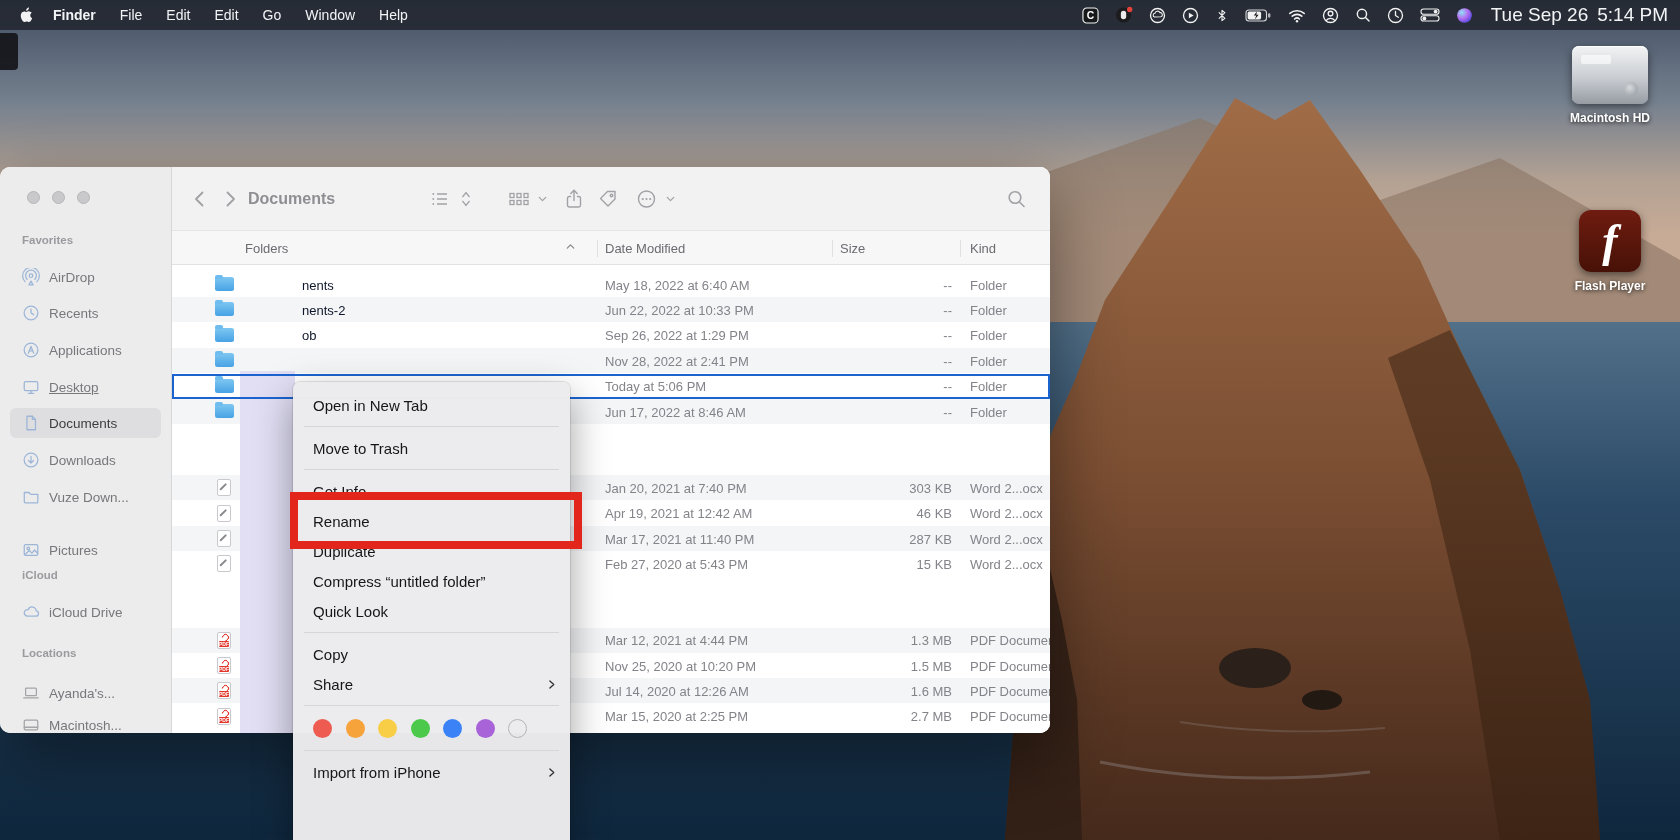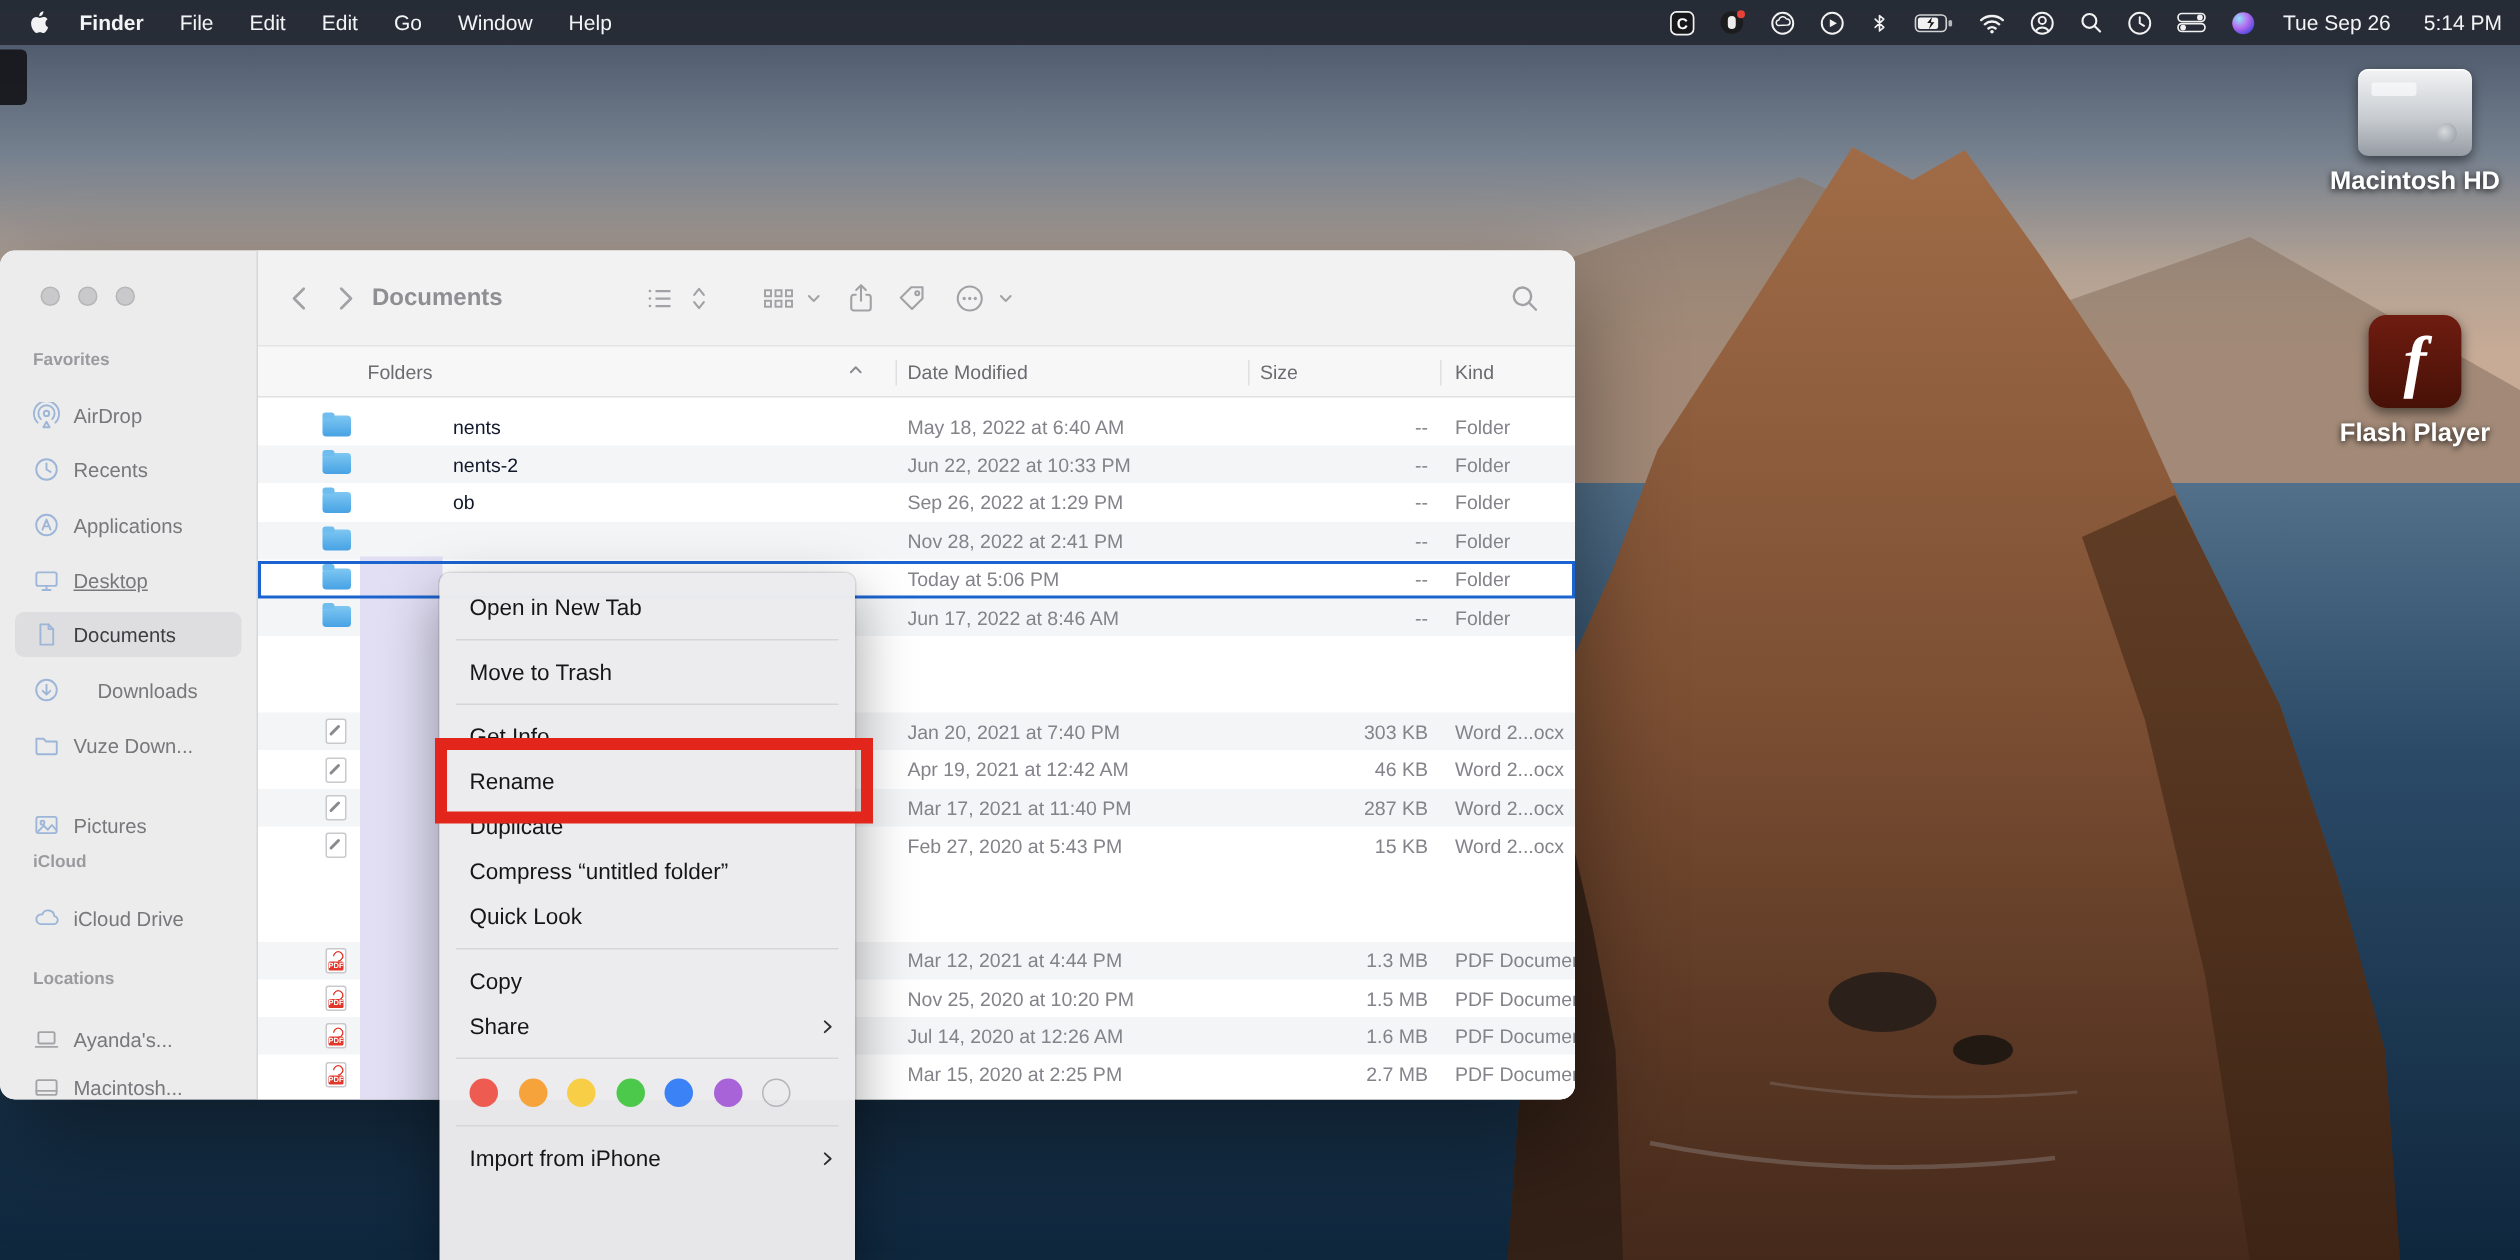--- a/index.html
+++ b/index.html
@@ -11,25 +11,25 @@
   
   .menubar{position:absolute;top:0;left:0;right:0;height:30px;z-index:50;
     background:rgba(36,40,49,.9);display:flex;align-items:center;color:#f3f4f6;font-size:14px;}
   .mb-left{display:flex;align-items:center;}
   .mb-apple{padding:0 14px 0 18px;display:flex;align-items:center;}
   .mb-item{padding:0 12px;line-height:30px;}
   .mb-item.app{font-weight:700;padding:0 12px 0 6px;}
   .mb-right{margin-left:auto;display:flex;align-items:center;gap:16px;padding-right:12px;}
   .st-ic{display:flex;align-items:center;height:30px;}
   .st-ic svg{display:block;}
-  .mb-clock{display:flex;gap:22px;font-size:14px;padding-left:2px;}
+  .mb-clock{display:flex;gap:9px;font-size:19px;padding-left:2px;}
 
   
   .dicon{position:absolute;z-index:2;display:flex;flex-direction:column;align-items:center;width:130px;}
-  .dlabel{margin-top:7px;color:#fff;font-size:17px;font-weight:700;text-align:center;
+  .dlabel{margin-top:7px;color:#fff;font-size:12px;font-weight:700;text-align:center;
     text-shadow:0 1px 4px rgba(0,0,0,.85);}
   .hd-art{width:76px;height:58px;border-radius:7px;position:relative;
     background:linear-gradient(180deg,#f2f3f4,#c9cdd2 55%,#969ca3);
     box-shadow:inset 0 1px 0 #fff,0 3px 8px rgba(0,0,0,.5);}
   .hd-art::before{content:"";position:absolute;left:9px;top:9px;width:30px;height:9px;
     background:rgba(255,255,255,.6);border-radius:2px;}
   .hd-art::after{content:"";position:absolute;right:10px;bottom:8px;width:14px;height:14px;
     border-radius:50%;background:radial-gradient(circle at 40% 40%,#d7dadd,#8d949b);}
   .flash-art{width:62px;height:62px;border-radius:12px;display:flex;align-items:center;justify-content:center;
     background:linear-gradient(180deg,#6f1c10,#471107);box-shadow:0 3px 8px rgba(0,0,0,.5);
@@ -308,21 +308,21 @@
           </div>
           <div class="side-item selected" style="top: 241px;">
             <span class="s-ic">
               <svg width="18" height="18" viewBox="0 0 20 20" fill="none" stroke="currentColor" stroke-width="1.4" stroke-linecap="round" stroke-linejoin="round">
                 <path d="M5.5 2.5h6L15 6v11.5H5.5z"></path>
                 <path d="M11.5 2.5V6H15"></path>
               </svg>
             </span>
             <span>Documents</span>
           </div>
-          <div class="side-item" style="top: 278px; gap: 16px;">
+          <div class="side-item" style="top: 278px;">
             <span class="s-ic">
               <svg width="18" height="18" viewBox="0 0 20 20" fill="none" stroke="currentColor" stroke-width="1.4" stroke-linecap="round" stroke-linejoin="round">
                 <circle cx="10" cy="10" r="7.6"></circle>
                 <path d="M10 6v7M7.2 10.6L10 13.4l2.8-2.8"></path>
               </svg>
             </span>
             <span>Downloads</span>
           </div>
           <div class="side-item" style="top: 315px;">
             <span class="s-ic">

